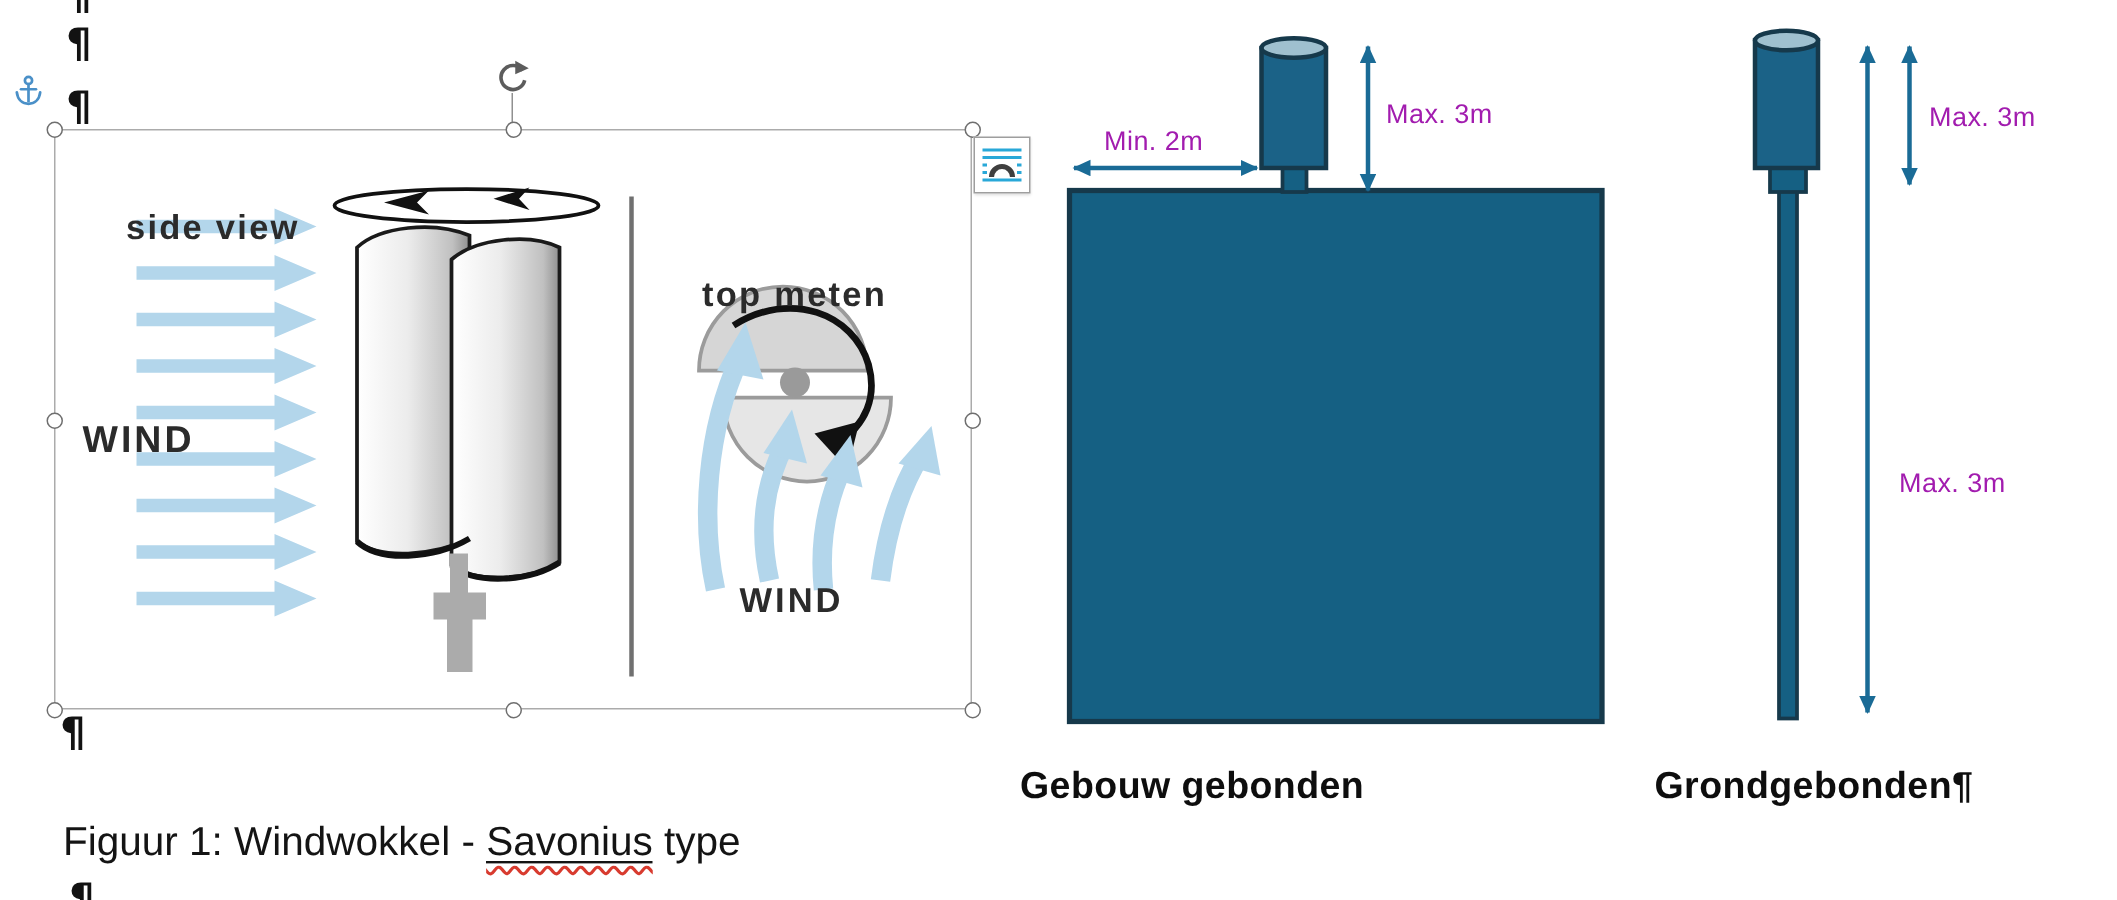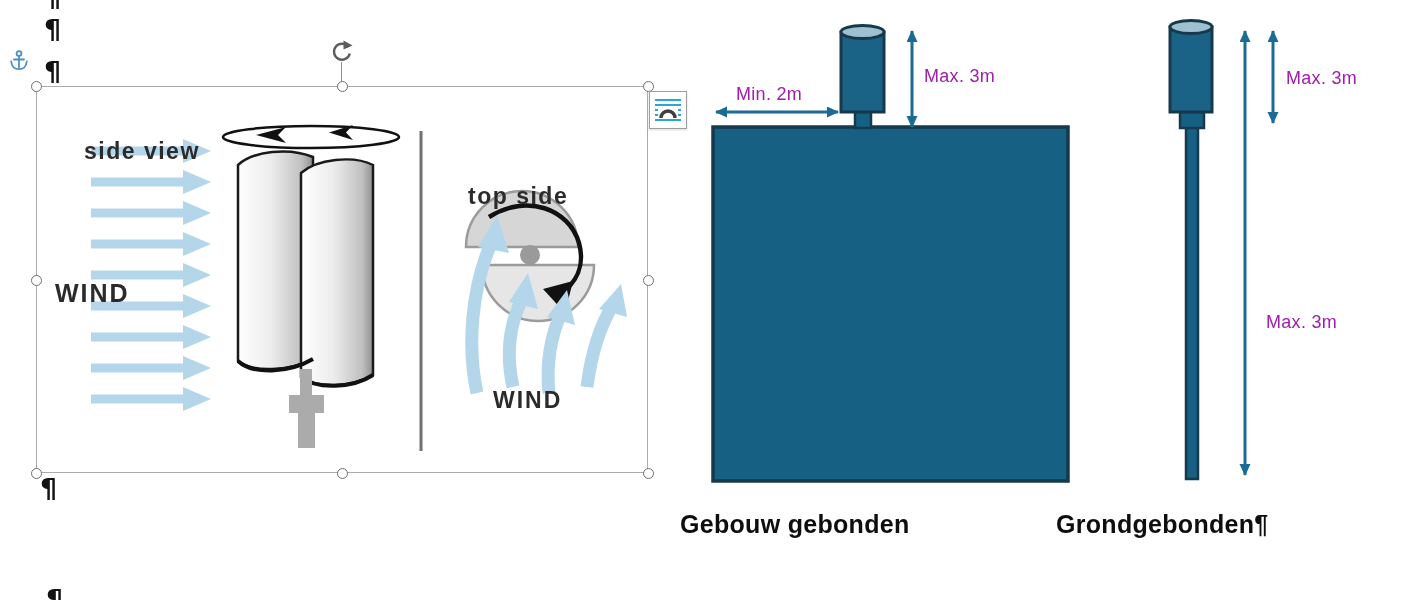--- a/index.html
+++ b/index.html
@@ -124,21 +124,21 @@
         <polygon points="441,160 460,128 472,166"></polygon>
         <polygon points="472,215 491,186 501,222"></polygon>
         <polygon points="510,230 530,203 538,238"></polygon>
         <polygon points="562,222 584,197 590,230"></polygon>
       </g>
     </svg>
   </div>
 
   <div class="fig-label sideview-label">side view</div>
   <div class="fig-label windside-label">WIND</div>
-  <div class="fig-label topview-label">top side</div>
+  <div class="fig-label topview-label">top meten</div>
   <div class="fig-label windtop-label">WIND</div>
 
   <div class="handle" style="left:30.5px;top:80.5px;"></div>
   <div class="handle" style="left:336.5px;top:80.5px;"></div>
   <div class="handle" style="left:642.5px;top:80.5px;"></div>
   <div class="handle" style="left:30.5px;top:274.5px;"></div>
   <div class="handle" style="left:642.5px;top:274.5px;"></div>
   <div class="handle" style="left:30.5px;top:467.5px;"></div>
   <div class="handle" style="left:336.5px;top:467.5px;"></div>
   <div class="handle" style="left:642.5px;top:467.5px;"></div>
@@ -191,16 +191,17 @@
       </g>
     </svg>
   </div>
 
   <div class="measure-label" style="left:736px;top:84px;">Min. 2m</div>
   <div class="measure-label" style="left:924px;top:66px;">Max. 3m</div>
   <div class="measure-label" style="left:1286px;top:68px;">Max. 3m</div>
   <div class="measure-label" style="left:1266px;top:312px;">Max. 3m</div>
 
   <div class="type-label" style="left:680px;top:510px;">Gebouw gebonden</div>
-  <div class="type-label" style="left:1056px;top:510px;"><span>Grondgebonden</span><span class="pilcrow-inline">¶</span></div>
-
+  <div class="type-label" style="left:1103px;top:510px;"><span>Grondgebonden</span><span class="pilcrow-inline">¶</span></div>
+
+  <div class="caption" style="left:42px;top:546px;"><span>Figuur 1: Windwokkel - </span><span class="savonius">Savonius</span><span> type</span></div>
 
 </div>
 
 </body></html>

